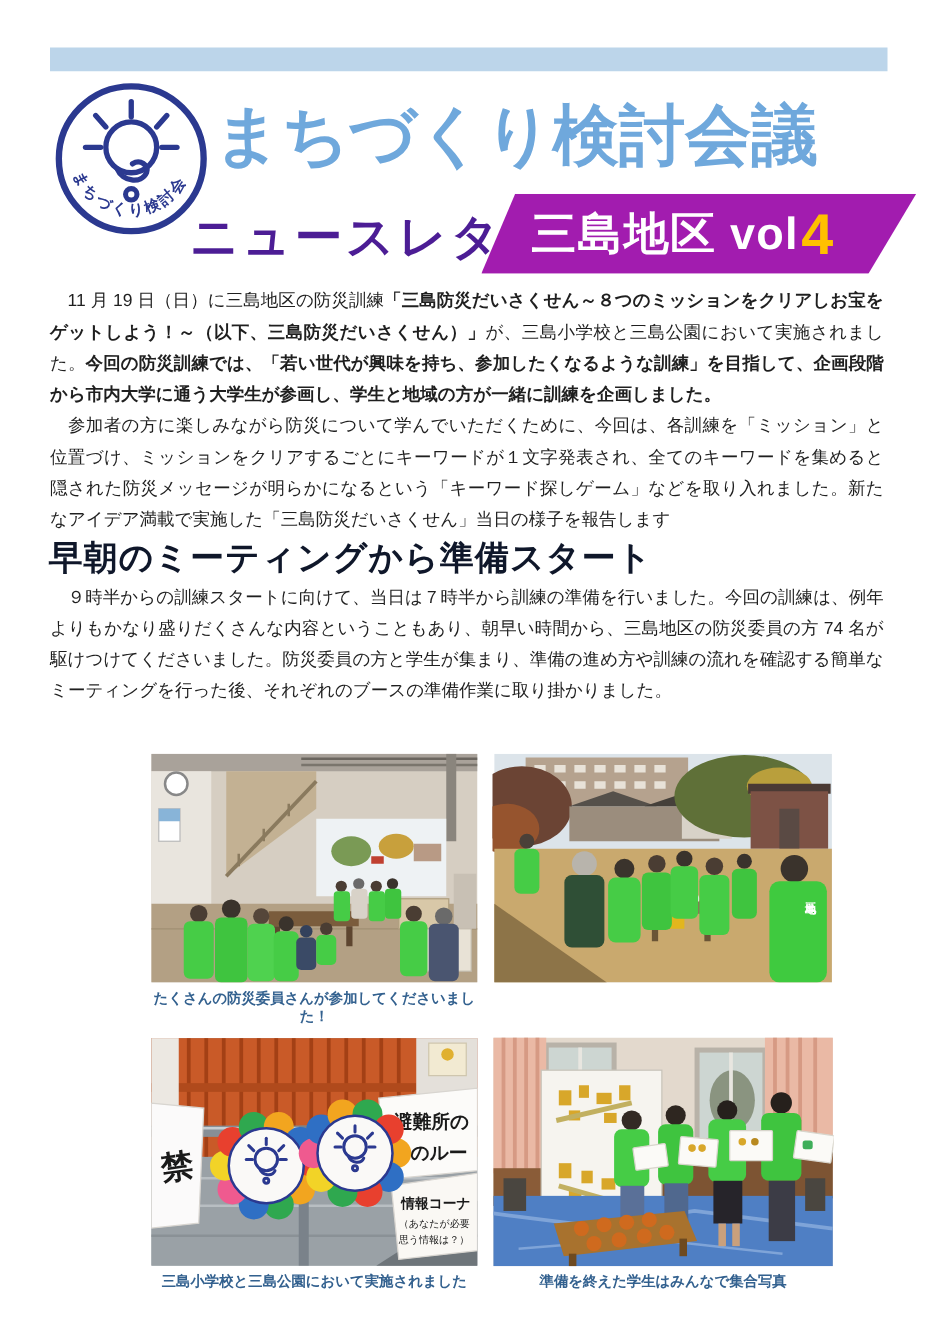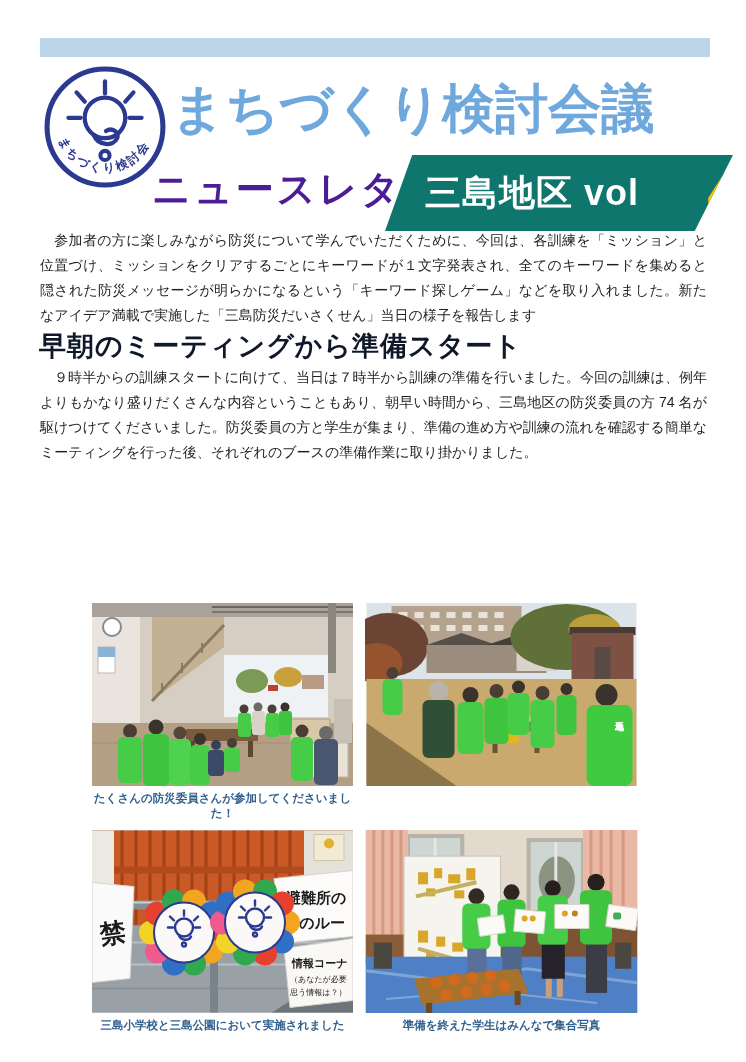--- a/index.html
+++ b/index.html
@@ -14,41 +14,41 @@
 
   .title {
     position:absolute; left:171px; top:80px; font-size:53px; font-weight:bold;
     color:#6FA8DC; white-space:nowrap; letter-spacing:0px; line-height:1.1;
   }
   .subtitle {
     position:absolute; left:152px; top:164px; font-size:38px; font-weight:bold;
     color:#4c1d95; letter-spacing:3px; white-space:nowrap;
   }
   .badge {
-    position:absolute; left:385px; top:155px; width:348px; height:76px;
-    background:#0f766e; clip-path:polygon(7.8% 0,100% 0,89% 100%,0 100%);
-    display:flex; align-items:center; justify-content:space-between;
+    position:absolute; left:385px; top:155px; width:348px; height:64px;
+    background:#a21caf; clip-path:polygon(7.8% 0,100% 0,89% 100%,0 100%);
+    display:flex; align-items:center; justify-content:flex-start;
     padding-left:40px; box-sizing:border-box; white-space:nowrap;
   }
   .badge .district { font-size:36px; font-weight:bold; color:#ffffff; letter-spacing:1px; }
   .badge .vol-num { font-size:46px; font-weight:bold; color:#FFC000; margin-left:2px; }
 
   .content {
     position:absolute; left:40px; top:228px; width:667px;
     font-size:14px; line-height:25px; text-align:justify; color:#1f1f1f;
   }
   .content p { margin:0; }
   .b { font-weight:bold; }
   .section-heading {
     margin:2px 0 2px -1px; font-size:27px; line-height:33px; font-weight:bold;
     color:#0f172a; letter-spacing:1px;
   }
 
   .photo-grid {
-    position:absolute; left:92px; top:603px; width:546px;
+    position:absolute; left:121px; top:603px; width:546px;
     display:grid; grid-template-columns:261px 273px; column-gap:12px; row-gap:9px;
   }
   .photo-grid figure { margin:0; }
   .photo { display:block; width:100%; height:183px; }
   .photo-grid figcaption {
     margin-top:5px; text-align:center; font-size:11.5px; font-weight:bold; color:#33618F;
   }
 </style>
 </head>
 <body>
@@ -77,20 +77,21 @@
 
   <div class="title">まちづくり検討会議</div>
   <div class="subtitle">ニュースレター</div>
 
   <div class="badge">
     <span class="district">三島地区 vol</span>
       <span class="vol-num">4</span>
   </div>
 
   <div class="content">
+    <p><span>　11 月 19 日（日）に三島地区の防災訓練</span><span class="b">「三島防災だいさくせん～８つのミッションをクリアしお宝をゲットしよう！～（以下、三島防災だいさくせん）」</span><span>が、三島小学校と三島公園において実施されました。</span><span class="b">今回の防災訓練では、「若い世代が興味を持ち、参加したくなるような訓練」を目指して、企画段階から市内大学に通う大学生が参画し、学生と地域の方が一緒に訓練を企画しました。</span></p>
     <p>　参加者の方に楽しみながら防災について学んでいただくために、今回は、各訓練を「ミッション」と位置づけ、ミッションをクリアするごとにキーワードが１文字発表され、全てのキーワードを集めると隠された防災メッセージが明らかになるという「キーワード探しゲーム」などを取り入れました。新たなアイデア満載で実施した「三島防災だいさくせん」当日の様子を報告します</p>
     <h2 class="section-heading">早朝のミーティングから準備スタート</h2>
     <p>　９時半からの訓練スタートに向けて、当日は７時半から訓練の準備を行いました。今回の訓練は、例年よりもかなり盛りだくさんな内容ということもあり、朝早い時間から、三島地区の防災委員の方 74 名が駆けつけてくださいました。防災委員の方と学生が集まり、準備の進め方や訓練の流れを確認する簡単なミーティングを行った後、それぞれのブースの準備作業に取り掛かりました。</p>
   </div>
 
   <div class="photo-grid">
 
     <figure>
       <svg class="photo" viewBox="0 0 261 183">
         <rect width="261" height="183" fill="#d6cec2"></rect>

